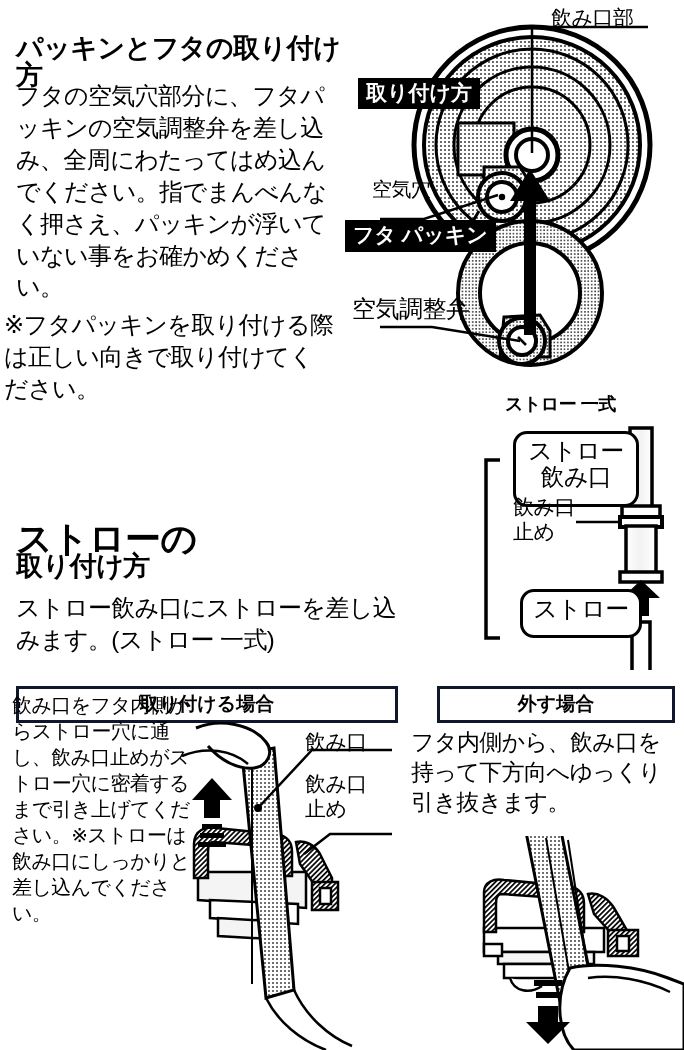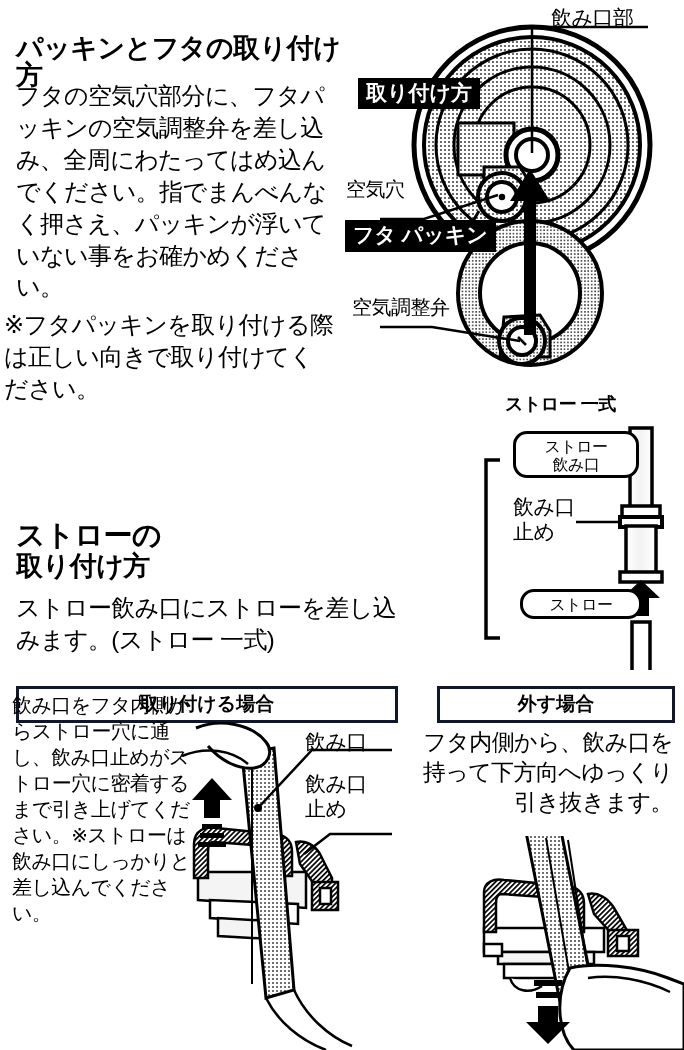--- a/index.html
+++ b/index.html
@@ -27,22 +27,22 @@
     font-size:20px;line-height:1.12;letter-spacing:0px;
     padding:3px 8px 4px 8px;display:inline-block;text-align:left;
   }
 
   
   .lbl{font-size:19px;font-weight:500;line-height:1.1;letter-spacing:-0.5px;white-space:pre-line;}
 
   
   .rbox{
     border:3px solid #000;border-radius:14px;background:#fff;
-    font-size:16px;font-weight:500;line-height:1.1;letter-spacing:-0.5px;
-    padding:4px 10px 2px 10px;text-align:center;white-space:pre-line;
+    font-size:24px;font-weight:500;line-height:1.1;letter-spacing:-0.5px;
+    padding:4px 10px 13px 10px;text-align:center;white-space:pre-line;
   }
 
   
   .hdrbox{
     border:3px solid #0f172a;background:#fff;text-align:center;
     font-size:19px;font-weight:bold;letter-spacing:0px;
     line-height:1.0;padding:5px 0 7px 0;
   }
 </style>
 </head>
@@ -111,26 +111,26 @@
     <path d="M118 190 L44 214 L-8 214" stroke="#000" stroke-width="2.5" fill="none"></path>
 
     <path d="M140 336 L52 322 L-8 322" stroke="#000" stroke-width="2.5" fill="none"></path>
   </svg>
 </div>
 
 <div class="abs lbl" style="left:551px;top:6px;font-size:21px;">飲み口部</div>
 
 <div class="abs badge" style="left:358px;top:78px;font-size:21px;">取り付け方</div>
 
-<div class="abs lbl" style="left:346px;top:178px;font-size:20px;">空気穴</div>
+<div class="abs lbl" style="left:372px;top:178px;font-size:20px;">空気穴</div>
 
 <div class="abs badge" style="left:345px;top:220px;font-size:21px;line-height:1.18;">フタ
 パッキン</div>
 
-<div class="abs lbl" style="left:352px;top:296px;font-size:20px;">空気調整弁</div>
+<div class="abs lbl" style="left:352px;top:296px;font-size:24px;">空気調整弁</div>
 
 <div class="abs" style="left:505px;top:392px;font-size:18px;font-weight:bold;letter-spacing:-0.5px;">ストロー 一式</div>
 
 <div class="abs" style="left:470px;top:420px;width:214px;height:250px;">
   <svg width="214" height="250" viewBox="0 0 214 250">
     <defs>
       <linearGradient id="tubeg" x1="0" y1="0" x2="1" y2="0">
         <stop offset="0%" stop-color="#ffffff"></stop>
         <stop offset="45%" stop-color="#f2f2f2"></stop>
         <stop offset="100%" stop-color="#ffffff"></stop>
@@ -154,21 +154,21 @@
 </div>
 
 <div class="abs rbox" style="left:513px;top:431px;width:100px;">ストロー
 飲み口</div>
 
 <div class="abs lbl" style="left:513px;top:495px;font-size:21px;line-height:1.18;">飲み口
 止め</div>
 
 <div class="abs rbox" style="left:520px;top:589px;width:96px;">ストロー</div>
 
-<div class="abs h-main" style="left:16px;top:521px;font-size:29px;">ストローの</div>
+<div class="abs h-main" style="left:16px;top:521px;font-size:36px;">ストローの</div>
 <div class="abs h-main" style="left:16px;top:553px;font-size:27px;">取り付け方</div>
 
 <div class="abs body-jp" style="left:16px;top:592px;width:400px;">ストロー飲み口にストローを差し込みます。(ストロー 一式)</div>
 
 <div class="abs hdrbox" style="left:16px;top:686px;width:376px;">取り付ける場合</div>
 
 <div class="abs body-jp" style="left:12px;top:692px;width:182px;font-size:20px;line-height:1.30;">飲み口をフタ内側からストロー穴に通し、飲み口止めがストロー穴に密着するまで引き上げてください。※ストローは飲み口にしっかりと差し込んでください。</div>
 
 <div class="abs" style="left:180px;top:722px;width:212px;height:328px;">
   <svg width="212" height="328" viewBox="0 0 212 328">
@@ -214,21 +214,21 @@
     <circle cx="78" cy="86" r="4" fill="#000"></circle>
   </svg>
 </div>
 
 <div class="abs lbl" style="left:305px;top:730px;font-size:21px;">飲み口</div>
 <div class="abs lbl" style="left:305px;top:772px;font-size:21px;line-height:1.18;">飲み口
 止め</div>
 
 <div class="abs hdrbox" style="left:437px;top:686px;width:232px;">外す場合</div>
 
-<div class="abs body-jp" style="left:411px;top:728px;width:262px;font-size:23px;line-height:1.30;text-align:right;">フタ内側から、飲み口を持って下方向へゆっくり引き抜きます。</div>
+<div class="abs body-jp" style="left:411px;top:728px;width:262px;font-size:23px;line-height:1.30;">フタ内側から、飲み口を持って下方向へゆっくり引き抜きます。</div>
 
 <div class="abs" style="left:418px;top:836px;width:266px;height:214px;">
   <svg width="266" height="214" viewBox="0 0 266 214">
     <defs>
       <pattern id="dotsB" width="4" height="4" patternUnits="userSpaceOnUse">
         <rect width="4" height="4" fill="#ffffff"></rect>
         <circle cx="1" cy="1" r="0.9" fill="#2b2b2b"></circle>
       </pattern>
       <pattern id="hatchB" width="3.6" height="3.6" patternUnits="userSpaceOnUse" patternTransform="rotate(45)">
         <rect width="3.6" height="3.6" fill="#ffffff"></rect>

